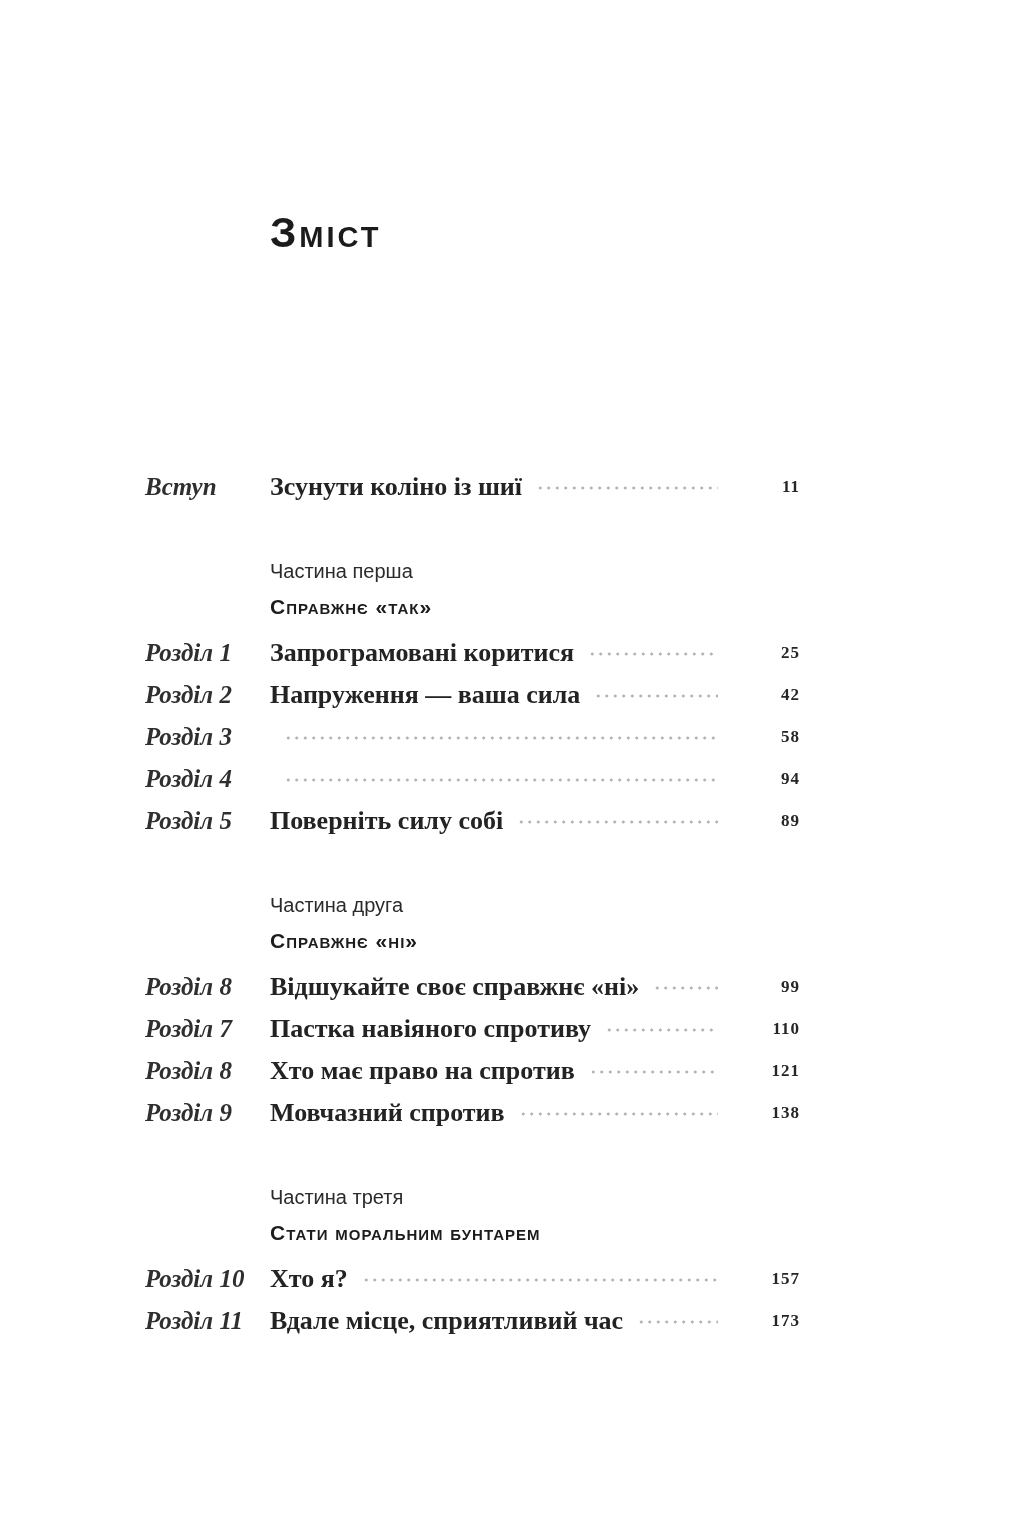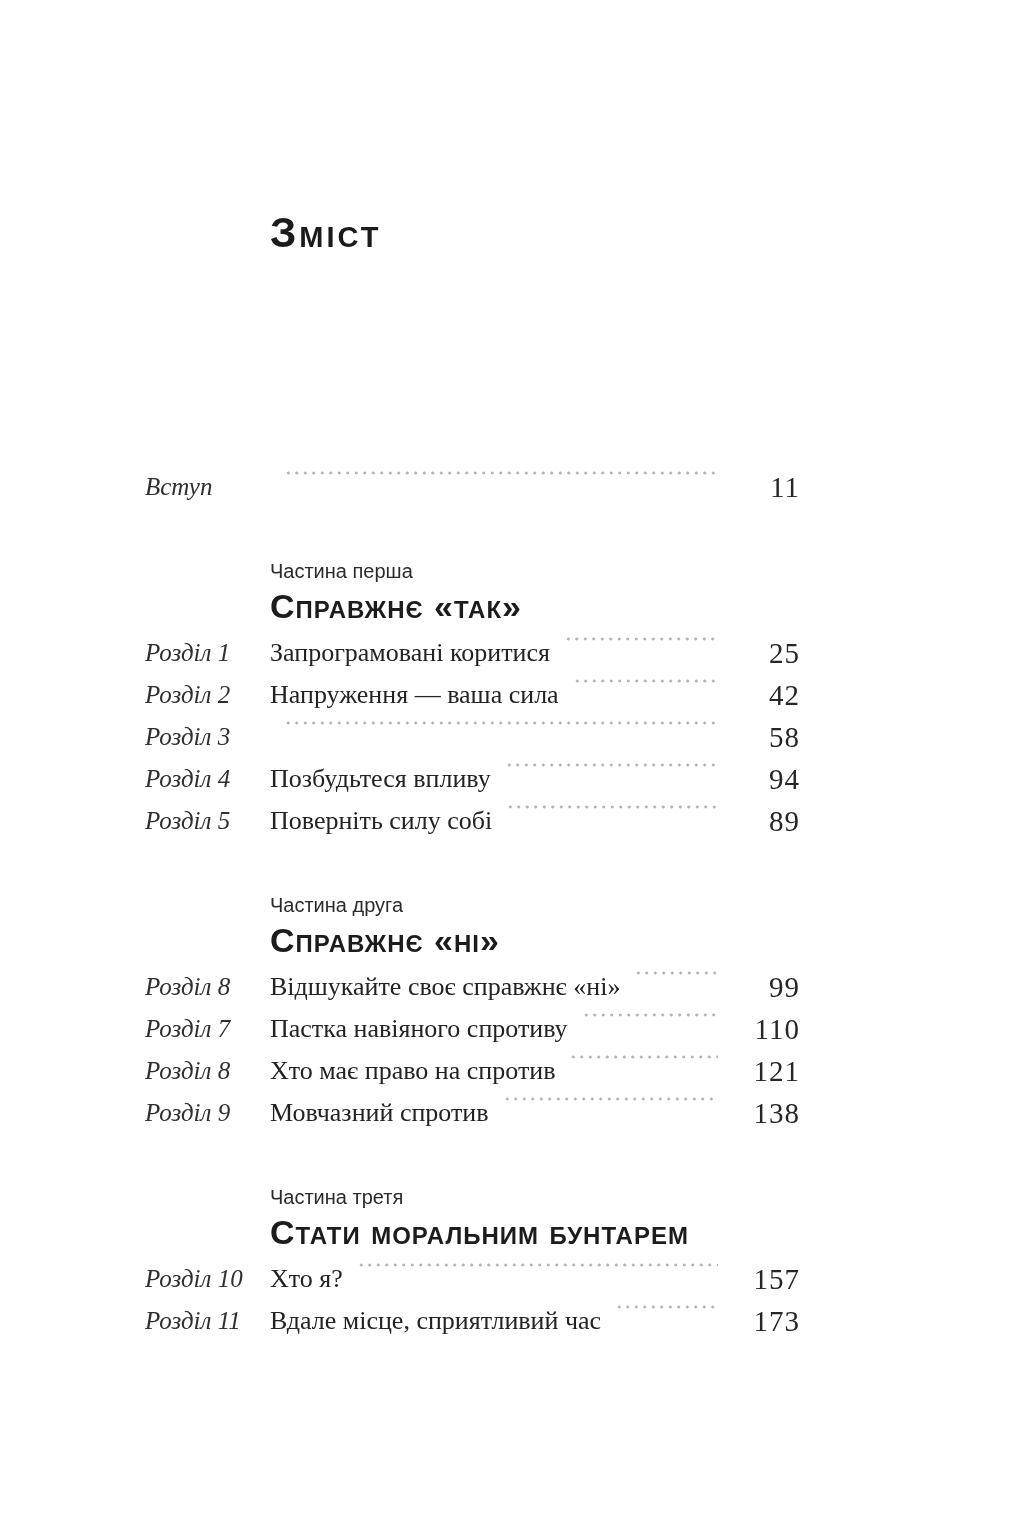--- a/index.html
+++ b/index.html
@@ -29,24 +29,25 @@
     font-weight: 700;
     font-variant: small-caps;
     font-size: 42px;
     line-height: 50px;
     letter-spacing: 3px;
     color: #1b1b1b;
   }
   
   .toc-row {
     display: flex;
-    align-items: flex-start;
+    align-items: center;
     line-height: 42px;
     font-size: 26px;
     cursor: default;
+    font-weight: bold;
   }
   .intro-row { margin-top: 208px; }
   .row-label {
     flex: 0 0 125px;
     font-style: italic;
     font-size: 25px;
     color: #2f2f2f;
   }
   .row-title {
     white-space: nowrap;
@@ -58,54 +59,55 @@
     margin: 0 2px 0 14px;
     background-image: radial-gradient(circle, #b4b4b4 1.3px, rgba(180,180,180,0) 1.8px);
     background-size: 8.5px 12px;
     background-repeat: repeat-x;
     background-position: 0 1px;
     min-width: 20px;
   }
   .page-num {
     flex: 0 0 80px;
     text-align: right;
-    font-size: 29px;
+    font-size: 17px;
     letter-spacing: 1px;
     color: #262626;
   }
   
   .toc-part { margin-top: 46px; }
   .part-kicker {
     margin-left: 125px;
     font-family: "Liberation Sans", sans-serif;
     font-size: 20px;
     line-height: 35px;
     color: #2b2b2b;
   }
   .part-heading {
     margin-left: 125px;
     margin-bottom: 8px;
     font-family: "Liberation Sans", sans-serif;
     font-weight: 700;
     font-variant: small-caps;
-    font-size: 34px;
+    font-size: 21px;
     line-height: 35px;
     letter-spacing: 1px;
     color: #1c1c1c;
   }
 </style>
 </head>
 <body>
 
 <div class="page">
 
   <h1 class="toc-title">Зміст</h1>
 
   <div class="toc-row intro-row">
     <span class="row-label">Вступ</span>
+    <span class="row-title">Зсунути коліно із шиї</span>
     <span class="leader"></span>
     <span class="page-num">11</span>
   </div>
 
   <div class="toc-part">
     <div class="part-kicker">Частина перша</div>
     <div class="part-heading">Справжнє «так»</div>
 
     <div class="toc-row">
       <span class="row-label">Розділ 1</span>
@@ -119,21 +121,20 @@
       <span class="leader"></span>
       <span class="page-num">42</span>
     </div>
     <div class="toc-row">
       <span class="row-label">Розділ 3</span>
       <span class="leader"></span>
       <span class="page-num">58</span>
     </div>
     <div class="toc-row">
       <span class="row-label">Розділ 4</span>
-      <span class="row-title">Позбудьтеся впливу</span>
       <span class="leader"></span>
       <span class="page-num">94</span>
     </div>
     <div class="toc-row">
       <span class="row-label">Розділ 5</span>
       <span class="row-title">Поверніть силу собі</span>
       <span class="leader"></span>
       <span class="page-num">89</span>
     </div>
   </div>

